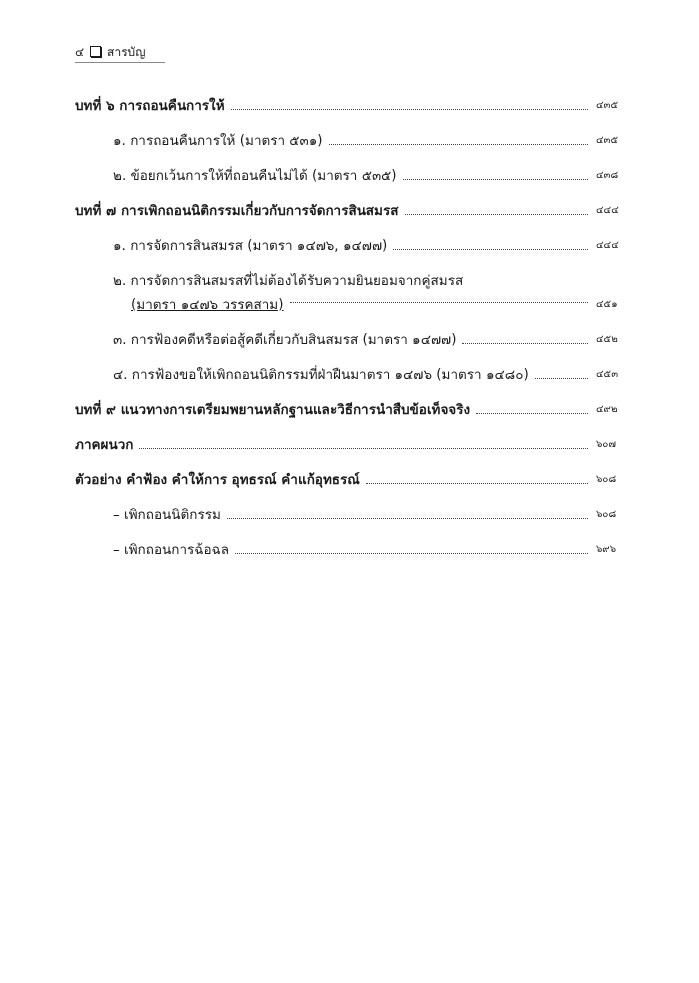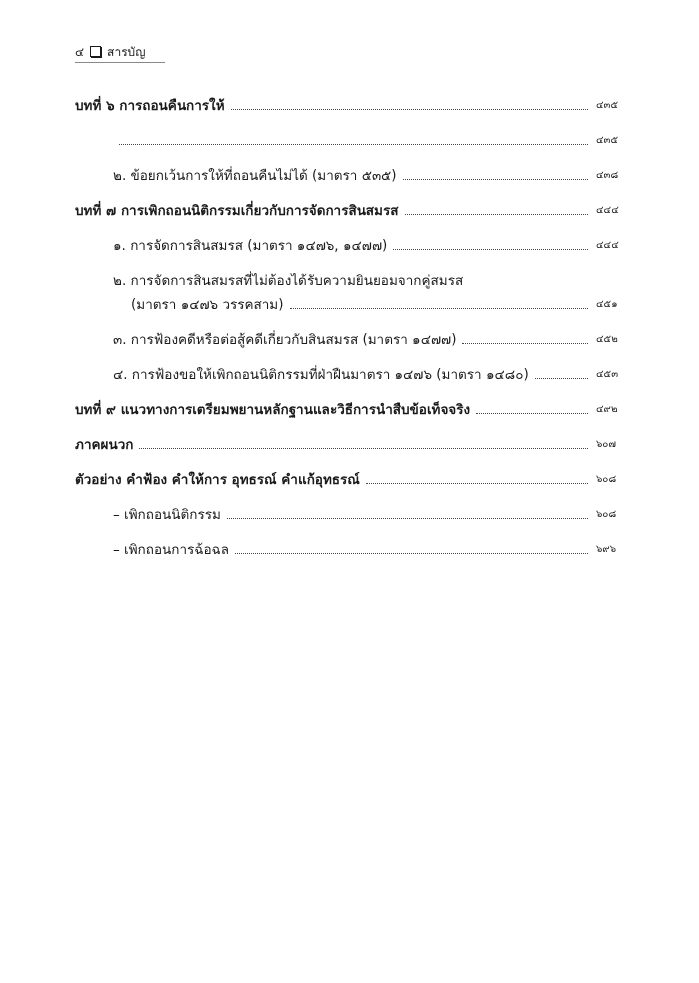--- a/index.html
+++ b/index.html
@@ -29,39 +29,40 @@
     .row.indent { padding-left: 38px; }
     .row.dash { padding-left: 38px; }
     .row .label { white-space: nowrap; }
     .row .dots {
       flex: 1; border-bottom: 1px dotted #444; margin: 0 8px 4px 6px; height: 1px;
     }
     .row .page {
       width: 44px; text-align: left; font-weight: normal; font-size: 10px;
     }
     .multi { display: flex; flex-direction: column; }
-    .multi .line2 { display: flex; align-items: flex-end; padding-left: 18px; }
+    .multi .line2 { display: flex; align-items: center; padding-left: 18px; text-decoration: underline; }
     .multi .line2 .dots { flex: 1; border-bottom: 1px dotted #444; margin: 0 8px 4px 6px; height: 1px; }
   </style>
 </head>
 <body>
 
 <div class="header">
   <span>๔</span>
   <span class="box"></span>
   <span>สารบัญ</span>
 </div>
 
 <div class="toc">
   <div class="row bold">
     <span class="label">บทที่  ๖ การถอนคืนการให้</span>
     <span class="dots"></span>
     <span class="page">๔๓๕</span>
   </div>
   <div class="row indent">
+    <span class="label">๑. การถอนคืนการให้ (มาตรา ๕๓๑)</span>
     <span class="dots"></span>
     <span class="page">๔๓๕</span>
   </div>
   <div class="row indent">
     <span class="label">๒. ข้อยกเว้นการให้ที่ถอนคืนไม่ได้ (มาตรา ๕๓๕)</span>
     <span class="dots"></span>
     <span class="page">๔๓๘</span>
   </div>
   <div class="row bold">
     <span class="label">บทที่  ๗ การเพิกถอนนิติกรรมเกี่ยวกับการจัดการสินสมรส</span>

